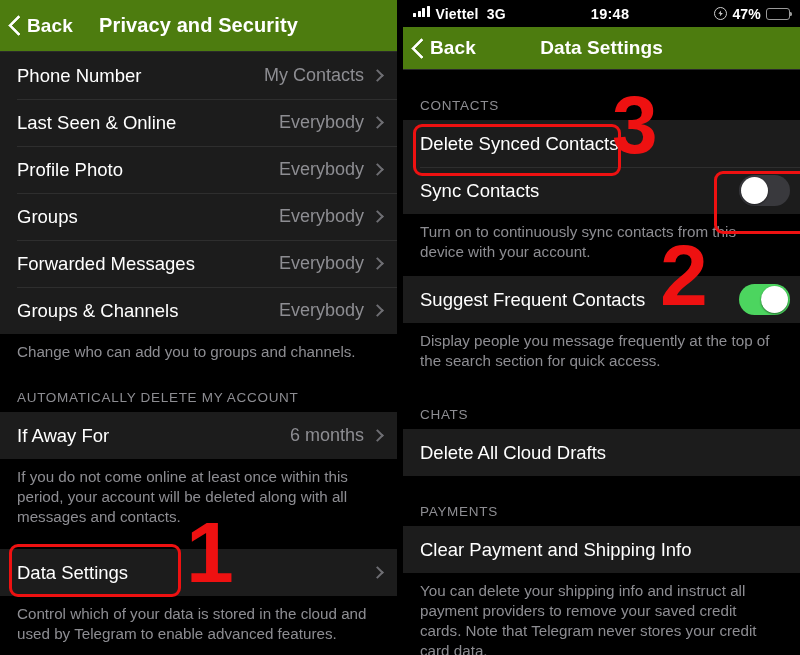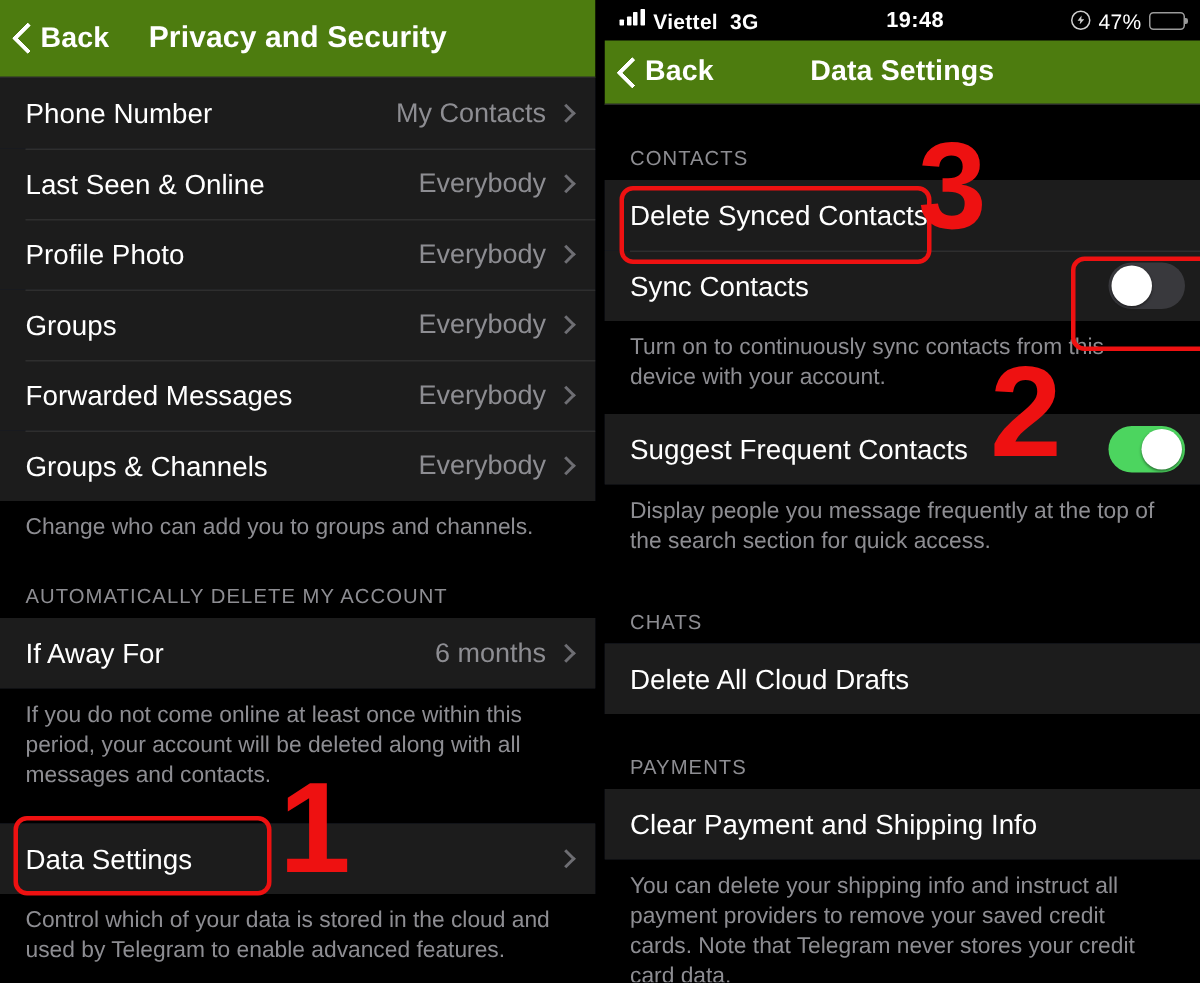--- a/index.html
+++ b/index.html
@@ -35,21 +35,21 @@
   .nettype{ font-size:14px; font-weight:bold; margin-left:2px; }
   .lpm-icon{
     width:13px; height:13px; border:1.6px solid #cfcfcf; border-radius:50%;
     position:relative; display:inline-block;
   }
   .lpm-icon:after{
     content:""; position:absolute; left:3px; top:2.4px;
     width:4.5px; height:6px; background:#cfcfcf;
     clip-path:polygon(60% 0,0 58%,42% 58%,30% 100%,100% 42%,55% 42%);
   }
-  .battpct{ font-size:14px; font-weight:normal; }
+  .battpct{ font-size:14px; font-weight:bold; }
   .batt{
     width:24px; height:12px; border:1.5px solid #9a9a9a; border-radius:3px;
     position:relative; padding:1.3px;
   }
   .batt:after{
     content:""; position:absolute; right:-3.2px; top:3.3px;
     width:2px; height:4.5px; background:#9a9a9a; border-radius:0 1.5px 1.5px 0;
   }
   .batt-fill{ height:100%; background:#f8d534; border-radius:1px; }
 
@@ -76,21 +76,21 @@
   }
   .nav-back-label{ font-size:19px; font-weight:bold; color:#fff; letter-spacing:.1px; }
   .nav-title{
     position:absolute; left:0; right:0; text-align:center;
     font-size:19px; font-weight:bold; color:#fff; pointer-events:none;
     letter-spacing:.1px;
   }
   .panel-left .nav-title{ font-size:20px; }
 
   
-  .group{ background:#0f172a; }
+  .group{ background:#a21caf; }
   .row{
     position:relative; display:flex; align-items:center;
     height:47px; padding:0 10px 0 17px; background:#1c1c1c; cursor:pointer;
   }
   .row + .row:before{
     content:""; position:absolute; left:17px; right:0; top:0; height:1px;
     background:#2e2e2e;
   }
   .row-label{ font-size:18.5px; color:#fff; flex:1; letter-spacing:0; }
   .row-value{ font-size:18px; color:#8d8d92; margin-right:9px; }

